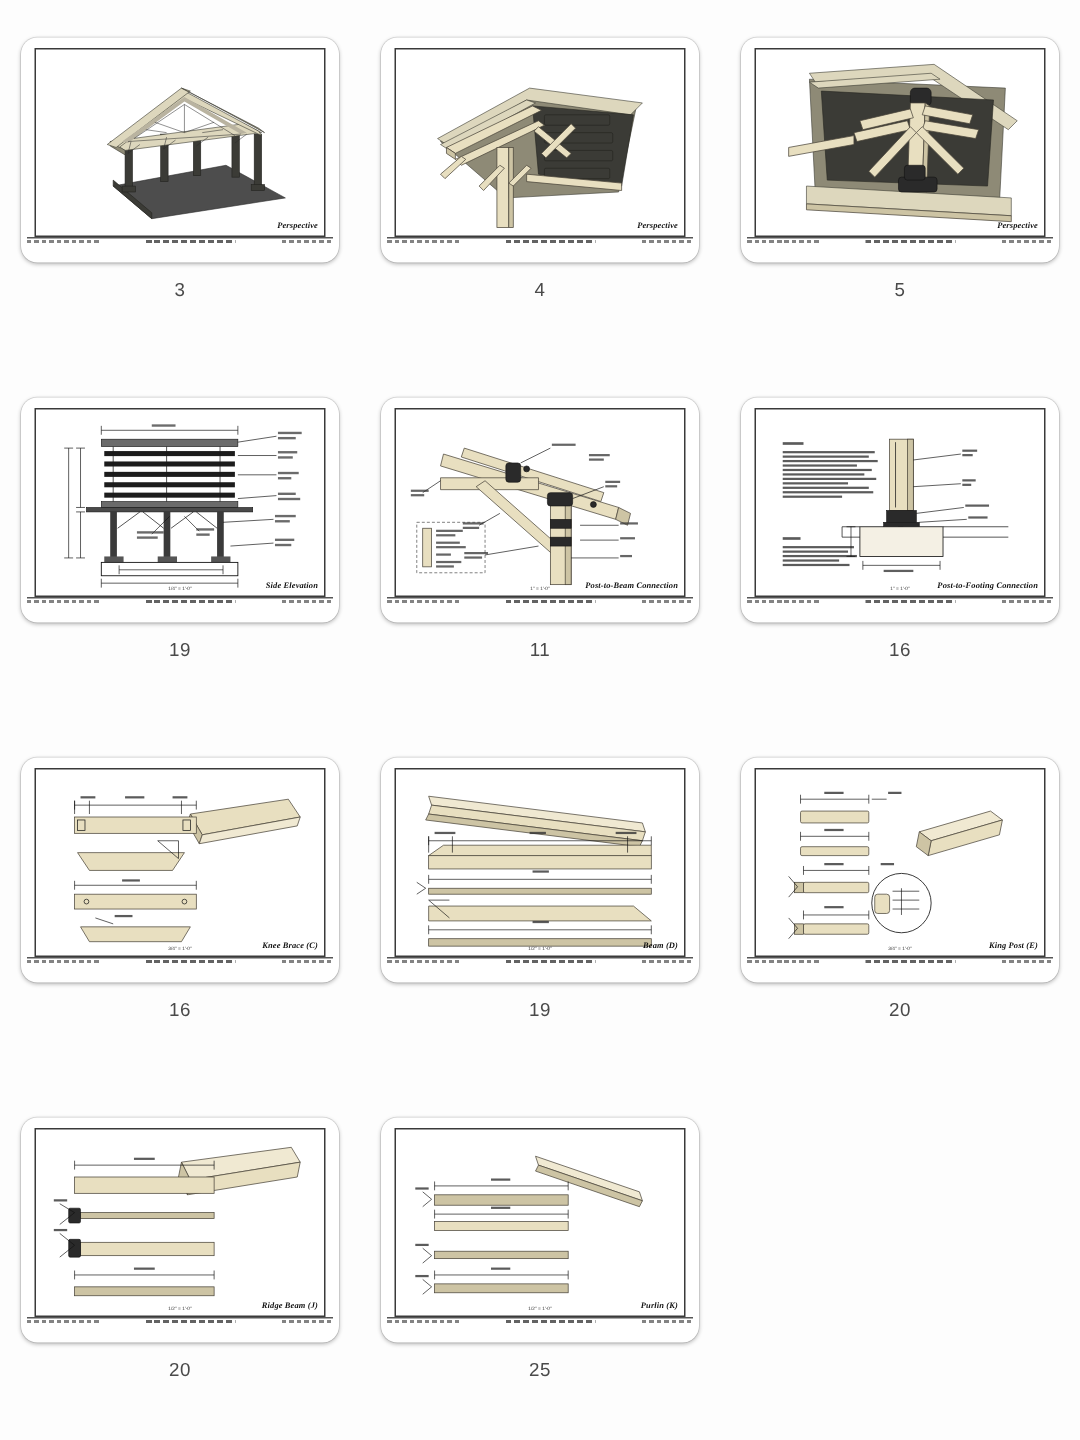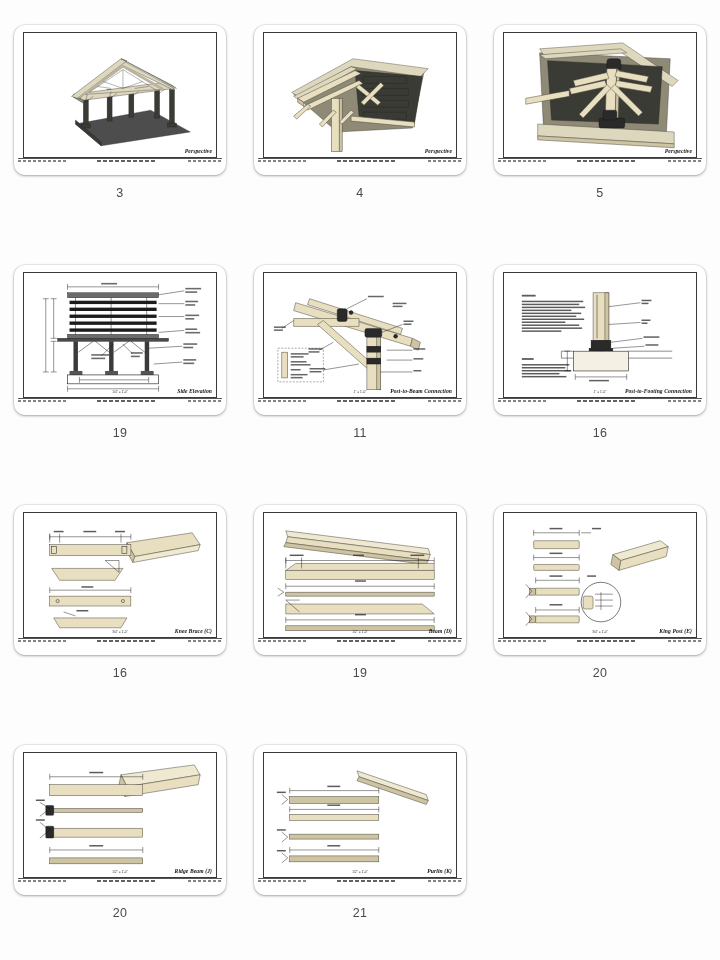--- a/index.html
+++ b/index.html
@@ -718,19 +718,19 @@
           </svg>
           <div class="dwg-scale">1/2" = 1'-0"</div>
           <div class="dwg-title">Purlin (K)</div>
         </div>
         <div class="card-footer">
           <div class="ft-blur ft-l"></div>
           <div class="ft-blur ft-c"></div>
           <div class="ft-blur ft-r"></div>
         </div>
       </div>
-      <div class="pagenum">21</div>
+      <div class="pagenum">25</div>
     </div>
 
     <div class="cell empty"></div>
 
   </div>
 </div>
 
 </body></html>

